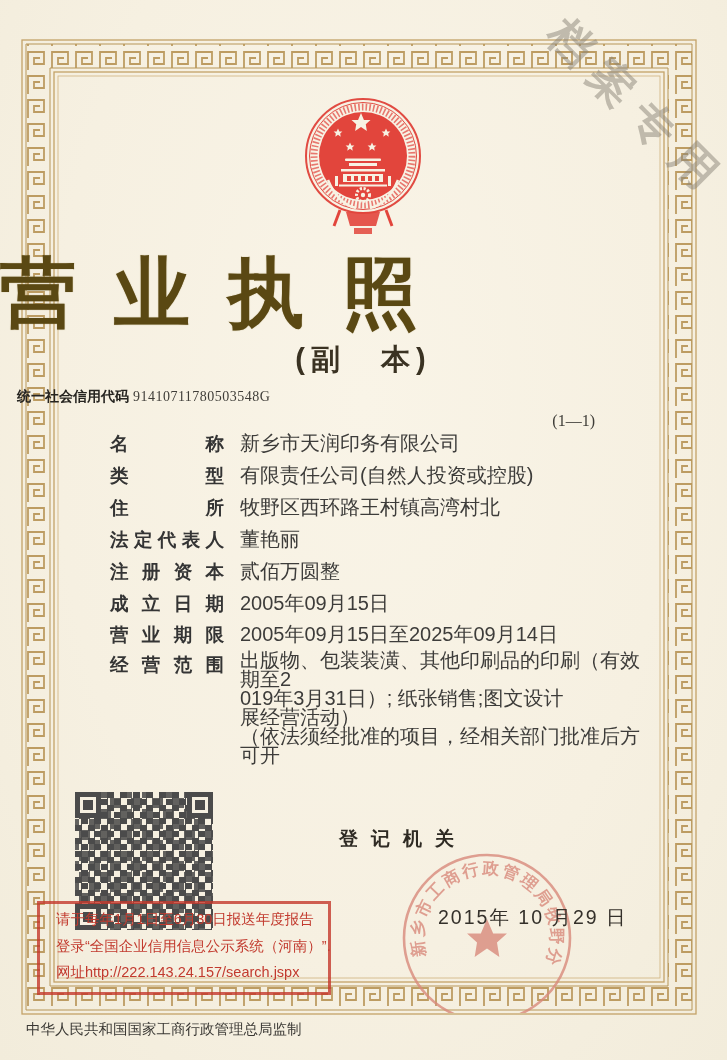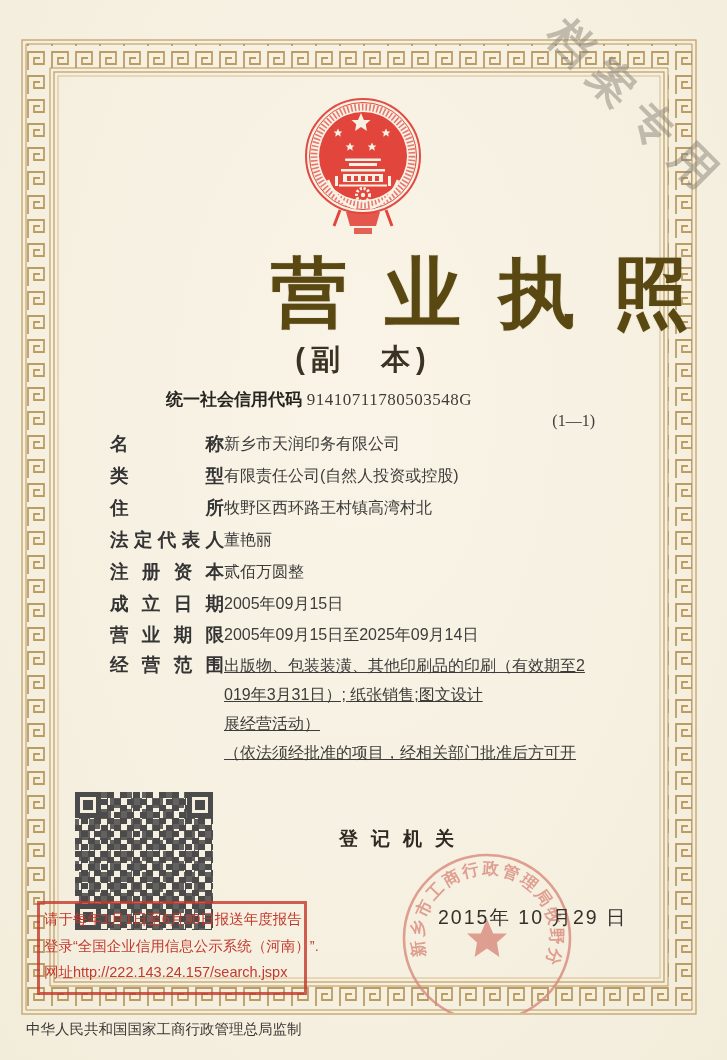--- a/index.html
+++ b/index.html
@@ -6,51 +6,51 @@
   body{font-family:"Liberation Sans",sans-serif;background:#e9e4d6;}
   .page{position:relative;width:727px;height:1060px;overflow:hidden;
         background:radial-gradient(ellipse at 50% 38%,#f9f4e7 0%,#f6f0e1 60%,#f2ecdb 100%);}
   .frame-svg{position:absolute;left:0;top:0;}
   
   .watermark{position:absolute;left:576px;top:6px;transform:rotate(45deg);transform-origin:0 0;
              font-size:44px;letter-spacing:14px;color:rgba(138,132,120,.5);font-weight:600;white-space:nowrap;}
   
   .emblem{position:absolute;left:302px;top:92px;}
   
-  .title{position:absolute;left:0;top:243px;width:727px;text-align:right;
+  .title{position:absolute;left:0;top:243px;width:727px;text-align:left;
          font-size:76px;font-weight:700;color:#5a4813;letter-spacing:38px;box-sizing:border-box;
          text-shadow:0 0 1px rgba(122,100,37,.6);}
   .subtitle{position:absolute;left:0;top:340px;width:727px;text-align:center;
             font-size:29px;font-weight:600;color:#3a3222;letter-spacing:6px;}
   
-  .credit{position:absolute;left:4px;top:388px;width:630px;text-align:center;font-size:17px;color:#3f3d38;}
+  .credit{position:absolute;left:17px;top:388px;width:630px;text-align:left;font-size:14px;color:#3f3d38;}
   .credit .lbl{font-weight:700;color:#262420;}
   .credit .code{font-family:"Liberation Serif",serif;letter-spacing:.5px;}
   .pageno{position:absolute;left:0;top:412px;width:595px;text-align:right;
           font-size:16px;color:#3f3d38;font-family:"Liberation Serif",serif;}
   
   .fields{position:absolute;left:110px;top:428px;width:530px;}
   .row{display:flex;align-items:flex-start;min-height:31.9px;}
   .flabel{width:114px;flex:0 0 114px;text-align:justify;text-align-last:justify;
           font-size:18.5px;font-weight:600;color:#343434;line-height:31.9px;}
-  .fvalue{flex:1;font-size:16px;color:#3d3c3a;line-height:31.9px;}
-  .fvalue.multiline span{display:block;line-height:29px;text-decoration:underline;}
+  .fvalue{flex:1;margin-left:16px;font-size:20px;color:#3d3c3a;line-height:31.9px;}
+  .fvalue.multiline span{display:block;line-height:19px;}
   .row.scope .flabel{line-height:23.6px;padding-top:2px;}
   
   .qr{position:absolute;left:75px;top:792px;width:138px;height:138px;
       background-image:
         repeating-conic-gradient(#4b4b4b 0% 25%,transparent 0% 50%),
         repeating-conic-gradient(rgba(72,72,72,.85) 0% 25%,transparent 0% 50%);
       background-size:13px 13px,21px 21px;background-position:0 0,4px 6px;}
   .finder{position:absolute;width:26px;height:26px;border:5px solid #4b4b4b;background:#f6f0e1;box-sizing:border-box;}
   .finder::after{content:"";position:absolute;left:3px;top:3px;width:10px;height:10px;background:#4b4b4b;}
   .f-tl{left:0;top:0;} .f-tr{right:0;top:0;} .f-bl{left:0;bottom:0;}
   
   .annotation{position:absolute;left:37px;top:901px;width:256px;height:84px;
-              border:3px solid rgba(196,56,44,.8);padding:2px 4px;color:#c23a2e;
+              border:3px solid rgba(196,56,44,.8);padding:2px 16px;color:#c23a2e;
               font-size:14.5px;line-height:26.5px;white-space:nowrap;}
   
   .reg-label{position:absolute;left:339px;top:826px;font-size:19px;font-weight:600;
              color:#2e2a23;letter-spacing:13px;}
   .seal{position:absolute;left:392px;top:843px;opacity:.8;}
   .reg-date{position:absolute;left:438px;top:904px;font-size:19.5px;color:#34302a;letter-spacing:2px;}
   
   .footer{position:absolute;left:0;top:1020px;width:727px;display:flex;justify-content:space-between;
           padding:0 26px;box-sizing:border-box;font-size:14px;color:#3a3834;}
   .footer .f-right{font-size:14.5px;}

